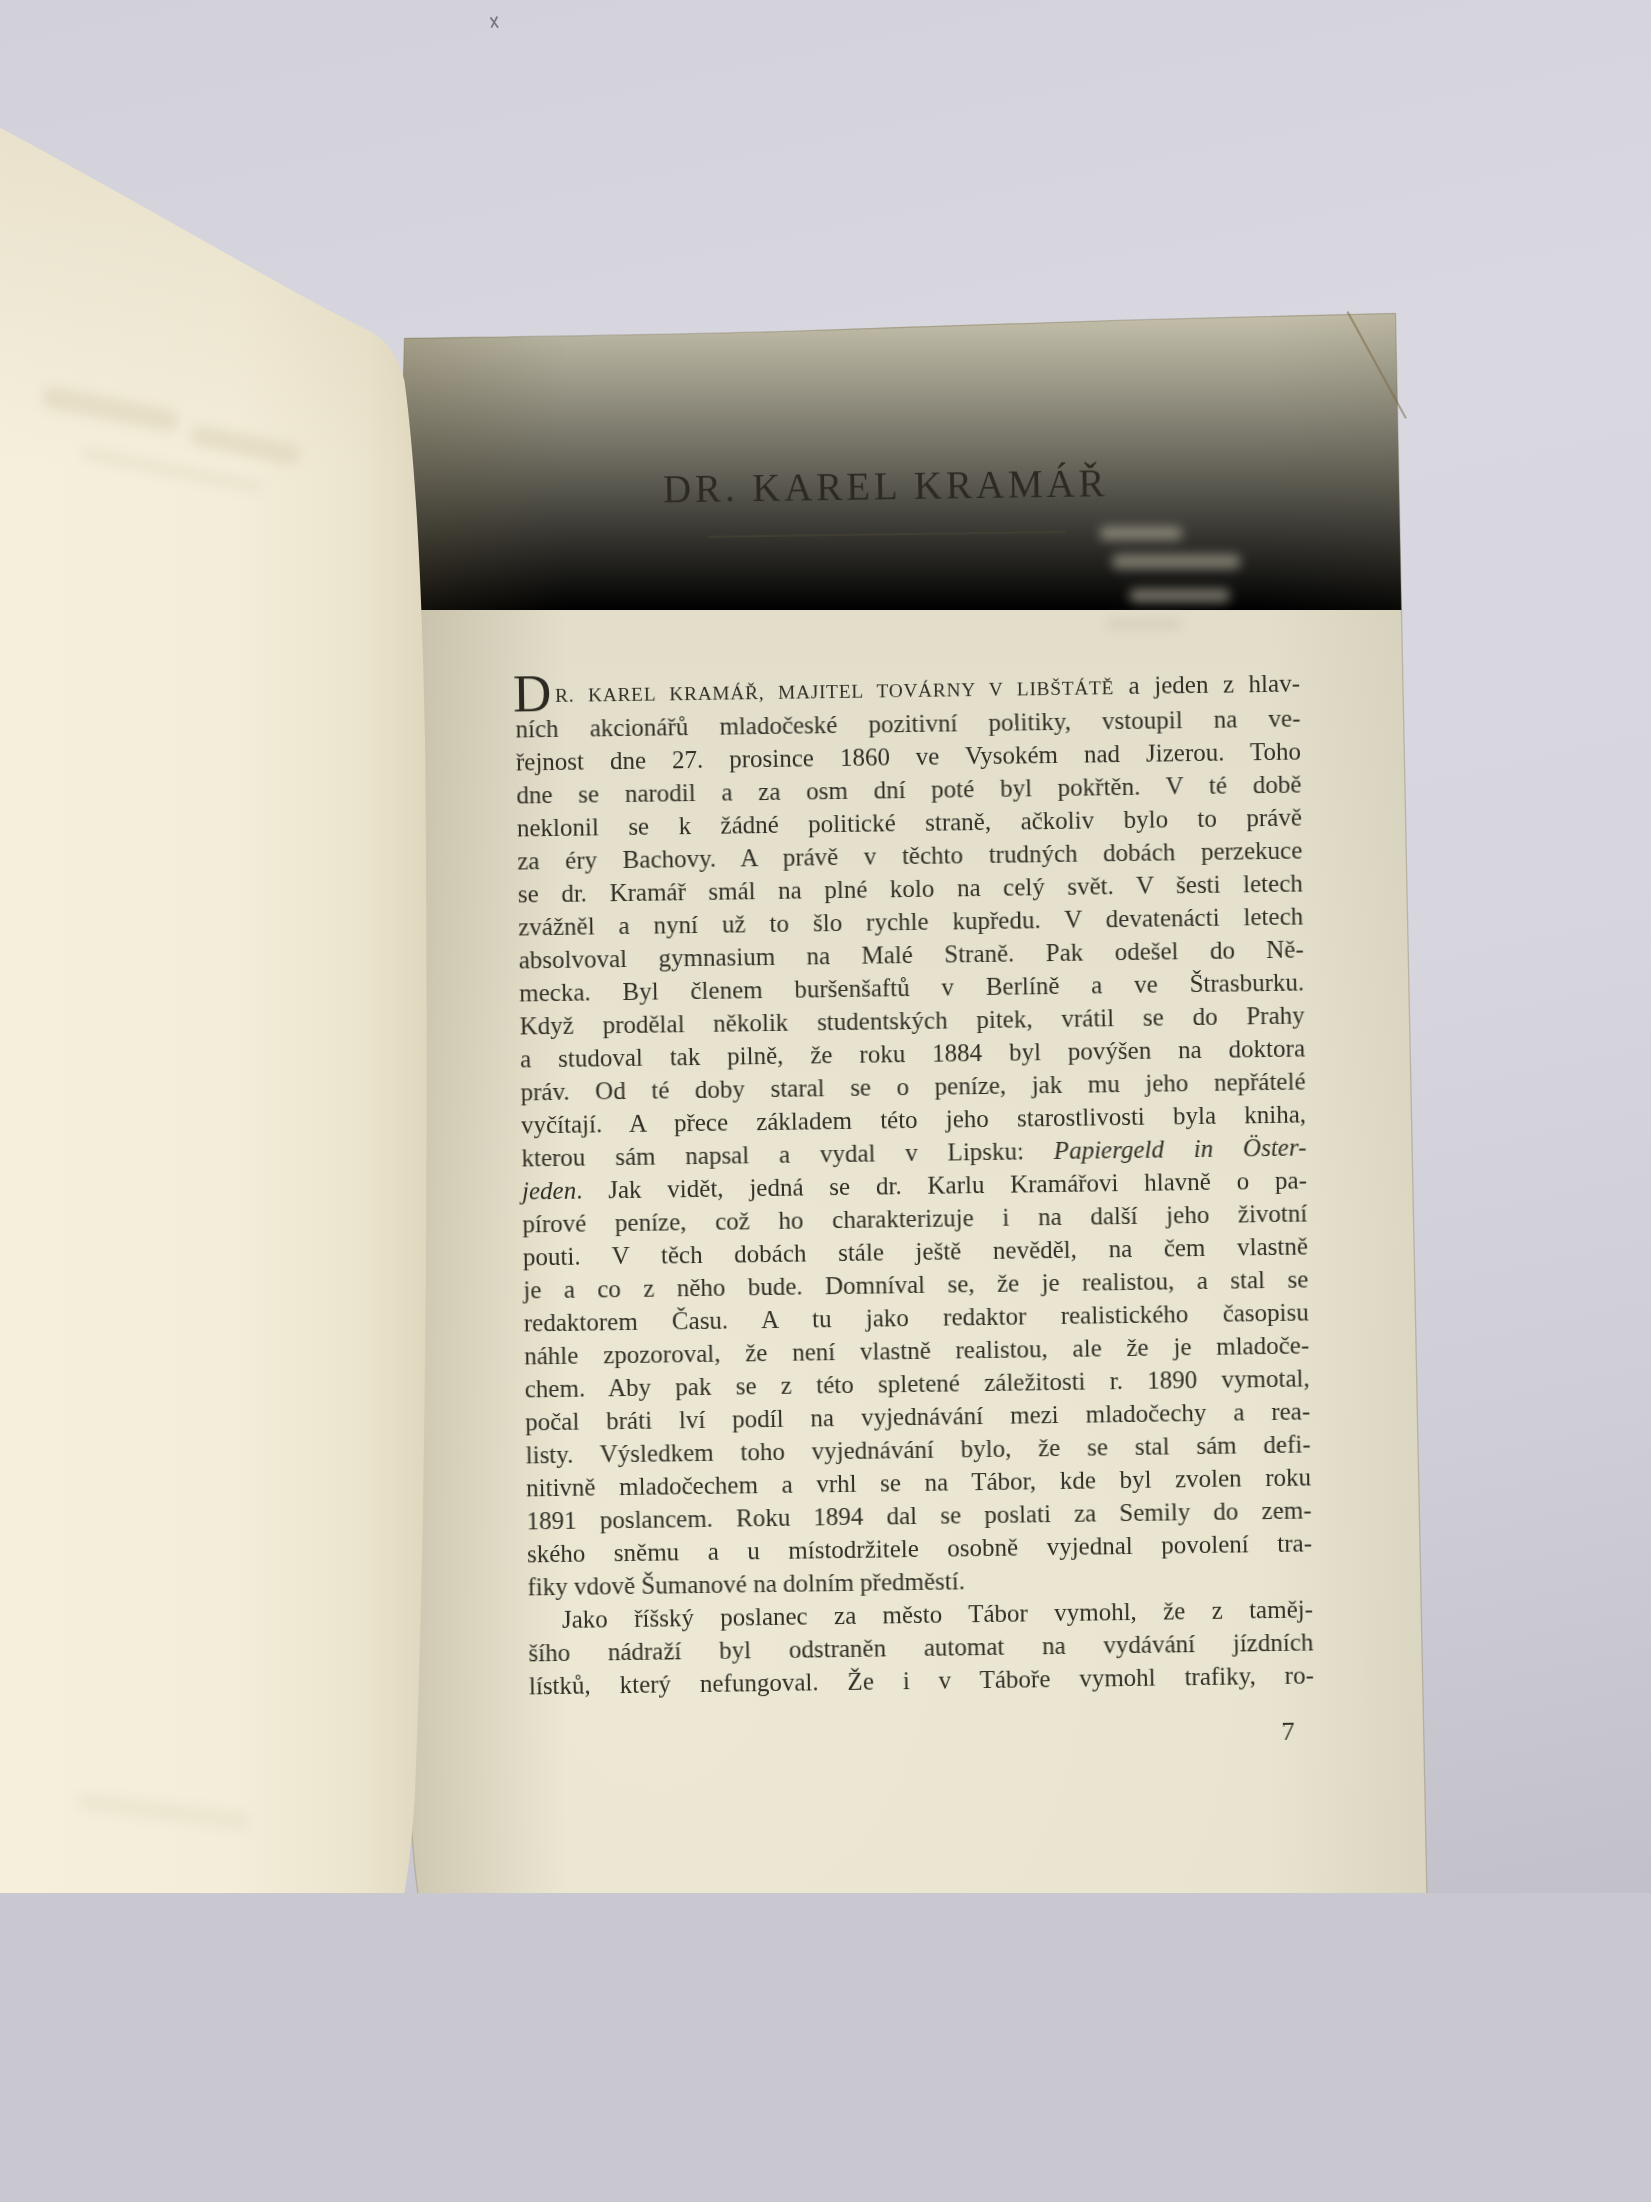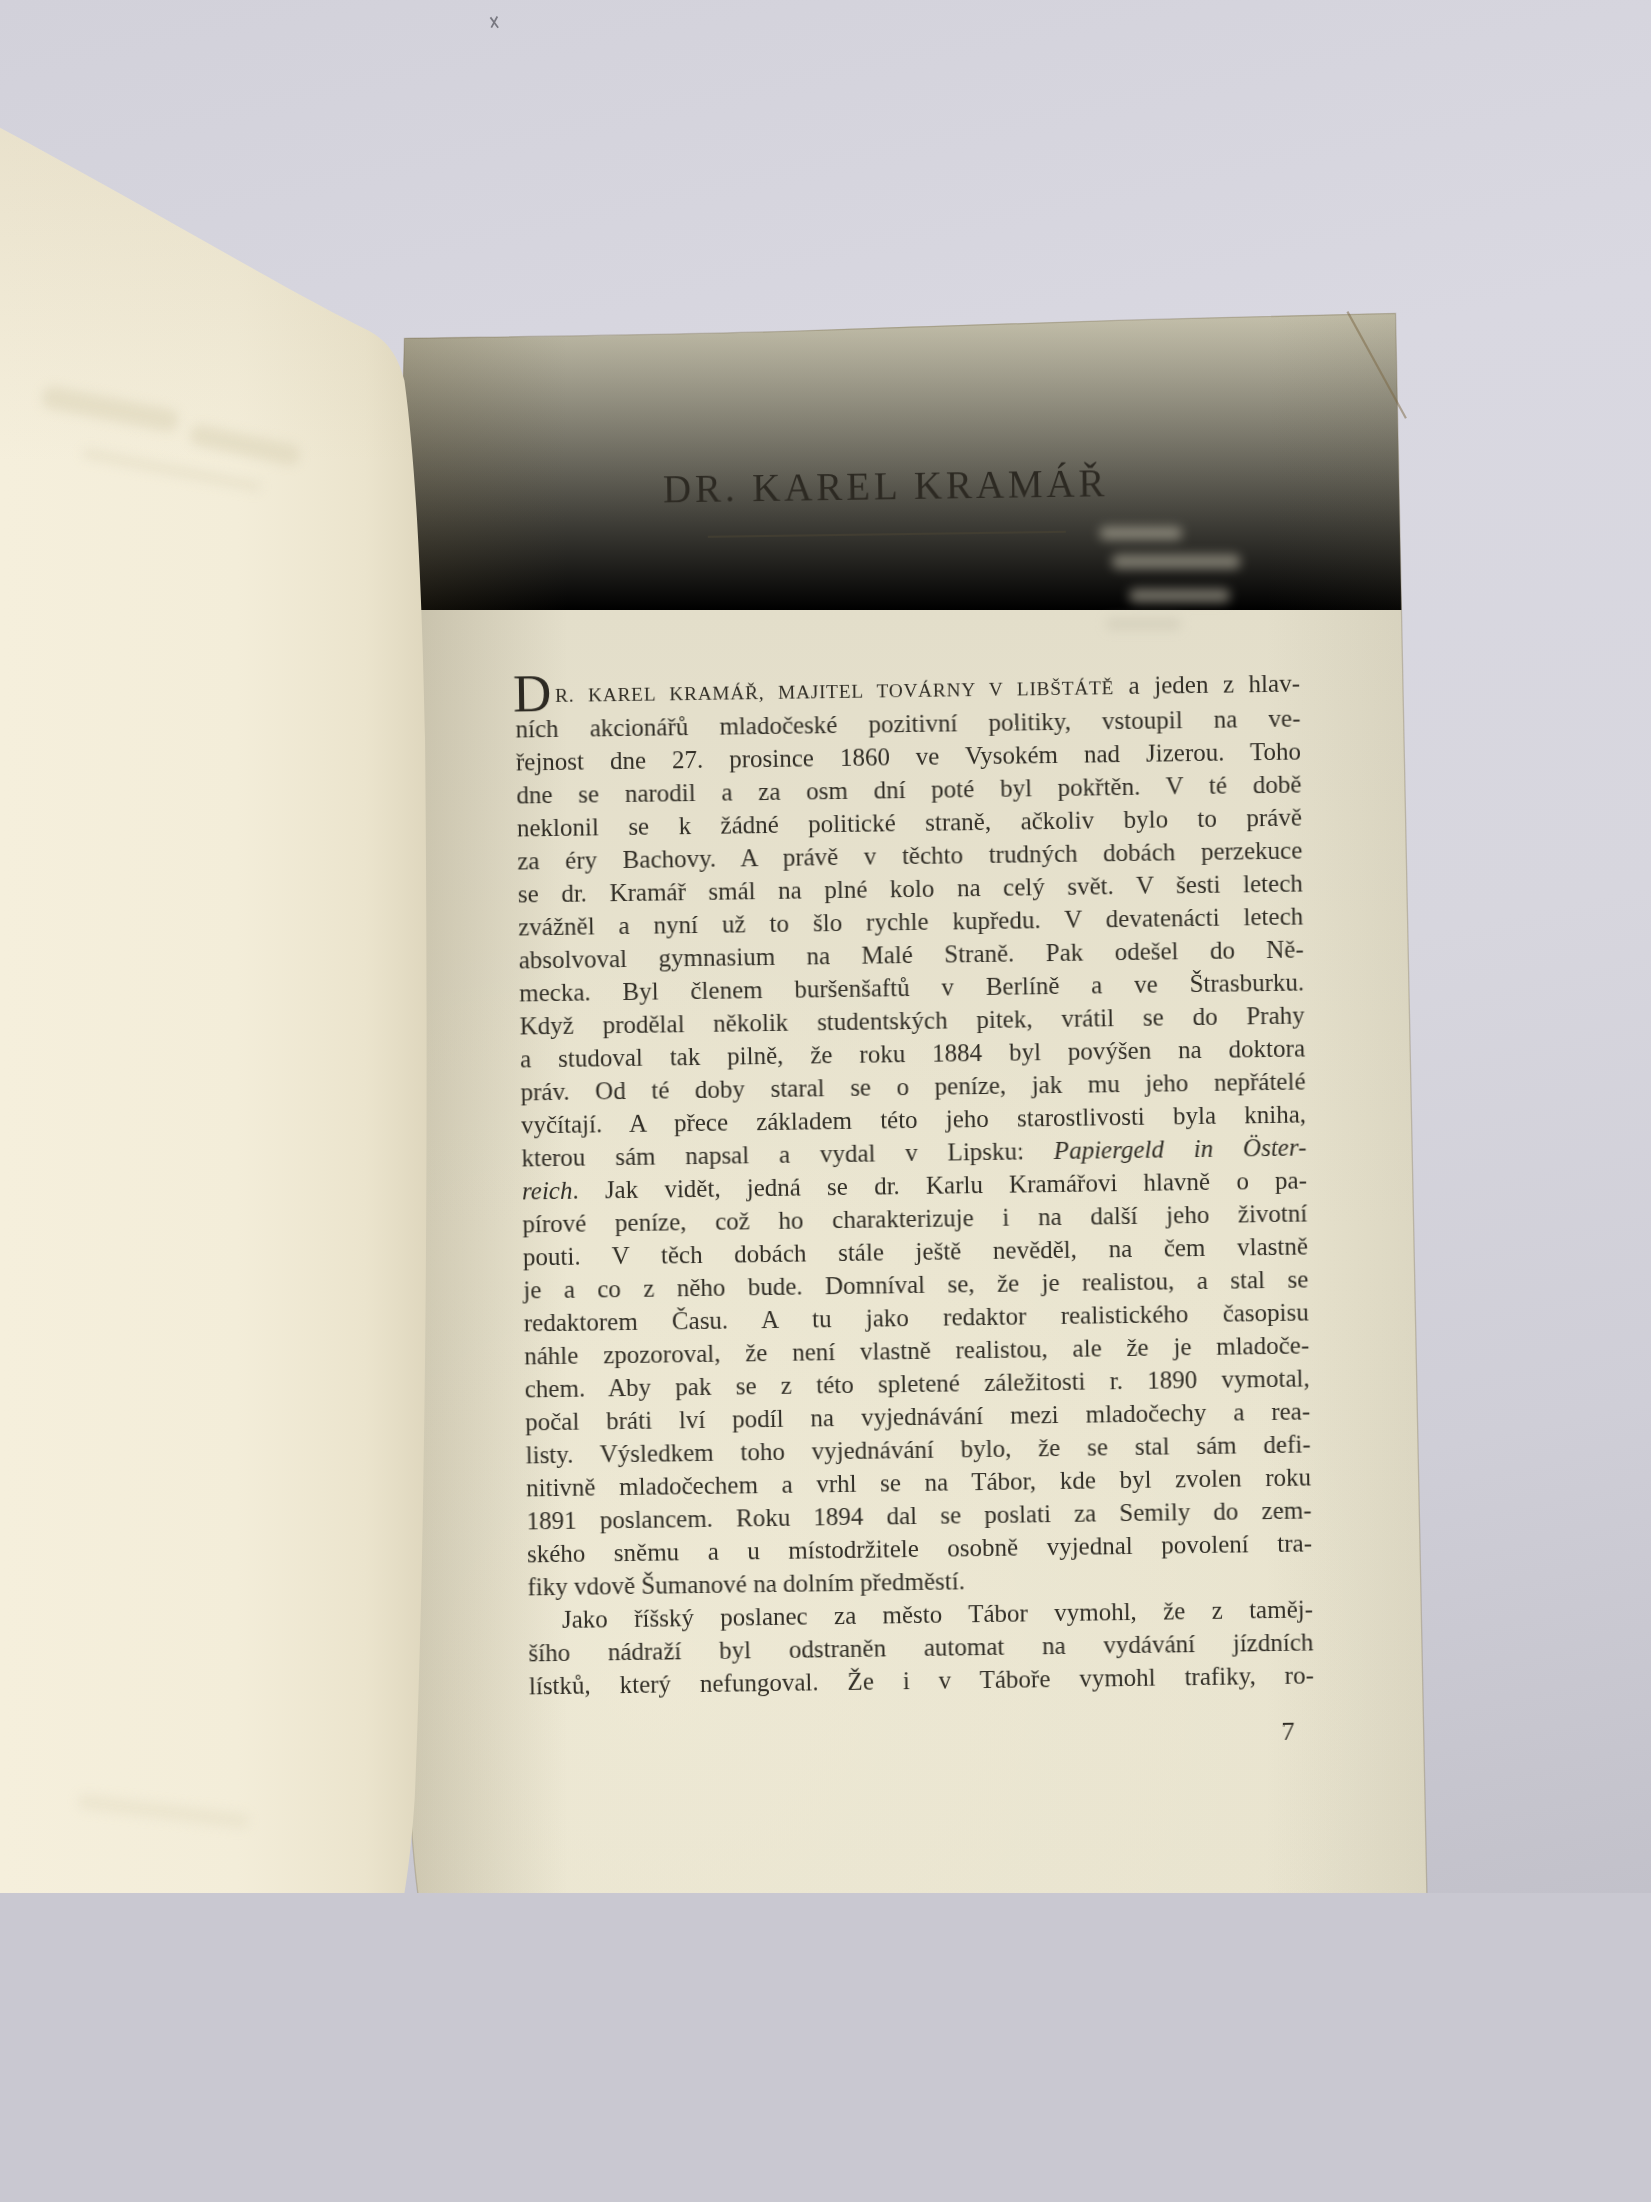--- a/index.html
+++ b/index.html
@@ -128,21 +128,21 @@
         <div class="line"><span>za éry Bachovy. A právě v těchto trudných dobách perzekuce</span></div>
         <div class="line"><span>se dr. Kramář smál na plné kolo na celý svět. V šesti letech</span></div>
         <div class="line"><span>zvážněl a nyní už to šlo rychle kupředu. V devatenácti letech</span></div>
         <div class="line"><span>absolvoval gymnasium na Malé Straně. Pak odešel do Ně-</span></div>
         <div class="line"><span>mecka. Byl členem buršenšaftů v Berlíně a ve Štrasburku.</span></div>
         <div class="line"><span>Když prodělal několik studentských pitek, vrátil se do Prahy</span></div>
         <div class="line"><span>a studoval tak pilně, že roku 1884 byl povýšen na doktora</span></div>
         <div class="line"><span>práv. Od té doby staral se o peníze, jak mu jeho nepřátelé</span></div>
         <div class="line"><span>vyčítají. A přece základem této jeho starostlivosti byla kniha,</span></div>
         <div class="line"><span>kterou sám napsal a vydal v Lipsku: </span><span class="i">Papiergeld in Öster-</span></div>
-        <div class="line"><span class="i">reich</span><span>. Jak vidět, jedná se dr. Karlu Kramářovi hlavně o pa-</span></div>
+        <div class="line"><span class="i">jeden</span><span>. Jak vidět, jedná se dr. Karlu Kramářovi hlavně o pa-</span></div>
         <div class="line"><span>pírové peníze, což ho charakterizuje i na další jeho životní</span></div>
         <div class="line"><span>pouti. V těch dobách stále ještě nevěděl, na čem vlastně</span></div>
         <div class="line"><span>je a co z něho bude. Domníval se, že je realistou, a stal se</span></div>
         <div class="line"><span>redaktorem Času. A tu jako redaktor realistického časopisu</span></div>
         <div class="line"><span>náhle zpozoroval, že není vlastně realistou, ale že je mladoče-</span></div>
         <div class="line"><span>chem. Aby pak se z této spletené záležitosti r. 1890 vymotal,</span></div>
         <div class="line"><span>počal bráti lví podíl na vyjednávání mezi mladočechy a rea-</span></div>
         <div class="line"><span>listy. Výsledkem toho vyjednávání bylo, že se stal sám defi-</span></div>
         <div class="line"><span>nitivně mladočechem a vrhl se na Tábor, kde byl zvolen roku</span></div>
         <div class="line"><span>1891 poslancem. Roku 1894 dal se poslati za Semily do zem-</span></div>

